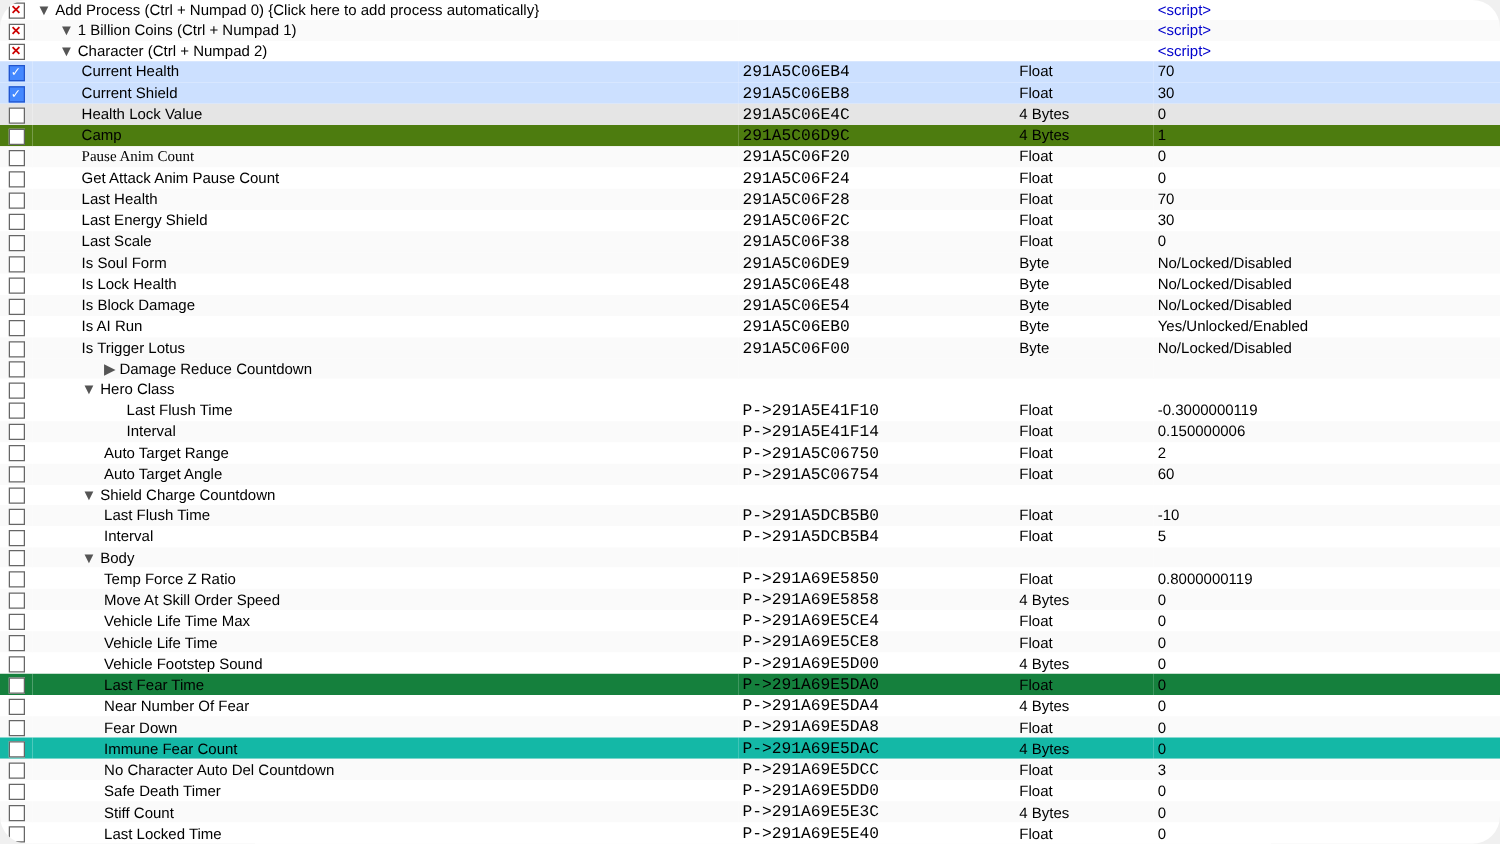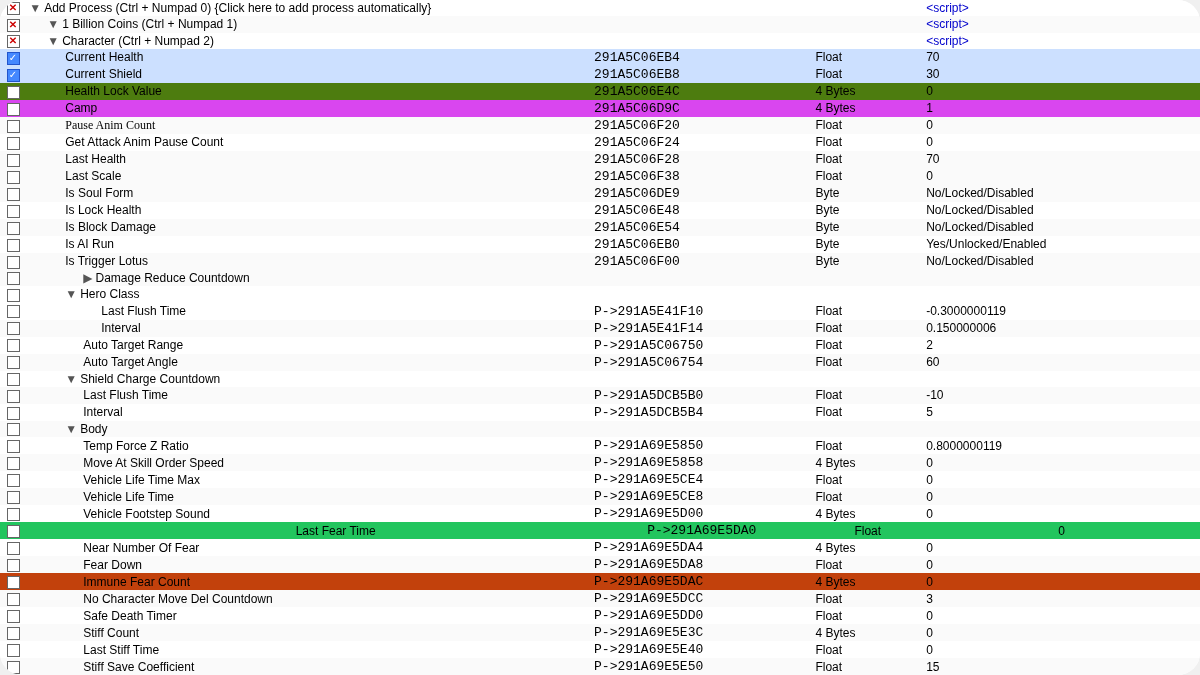--- a/index.html
+++ b/index.html
@@ -95,28 +95,28 @@
           <td class="col-type">Float</td>
           <td class="col-value">70</td>
         </tr>
         <tr style="background: rgb(204, 224, 255);">
           <td class="col-check"><span class="checkbox-cell" style="background: rgb(68, 136, 255); border: 1px solid rgb(34, 85, 204);"><span style="color:white;font-size:10px;position:absolute;top:-1px;left:1px;">✓</span></span></td>
           <td class="col-name" style="padding-left: 39px;"><span>Current Shield</span></td>
           <td class="col-addr addr-col">291A5C06EB8</td>
           <td class="col-type">Float</td>
           <td class="col-value">30</td>
         </tr>
-        <tr style="background: #4d7c0f;">
+        <tr style="background: #e5e5e5;">
           <td class="col-check"><span class="checkbox-cell"></span></td>
           <td class="col-name" style="padding-left: 39px;"><span>Health Lock Value</span></td>
           <td class="col-addr addr-col">291A5C06E4C</td>
           <td class="col-type">4 Bytes</td>
           <td class="col-value">0</td>
         </tr>
-        <tr style="background: #d946ef;">
+        <tr style="background: #4d7c0f;">
           <td class="col-check"><span class="checkbox-cell"></span></td>
           <td class="col-name" style="padding-left: 39px;"><span>Camp</span></td>
           <td class="col-addr addr-col">291A5C06D9C</td>
           <td class="col-type">4 Bytes</td>
           <td class="col-value">1</td>
         </tr>
         <tr style="background: rgb(250, 250, 250);">
           <td class="col-check"><span class="checkbox-cell"></span></td>
           <td class="col-name" style="padding-left: 39px; font-family: Liberation Serif, serif;"><span>Pause Anim Count</span></td>
           <td class="col-addr addr-col">291A5C06F20</td>
@@ -130,20 +130,27 @@
           <td class="col-type">Float</td>
           <td class="col-value">0</td>
         </tr>
         <tr style="background: rgb(250, 250, 250);">
           <td class="col-check"><span class="checkbox-cell"></span></td>
           <td class="col-name" style="padding-left: 39px;"><span>Last Health</span></td>
           <td class="col-addr addr-col">291A5C06F28</td>
           <td class="col-type">Float</td>
           <td class="col-value">70</td>
         </tr>
+        <tr style="background: rgb(255, 255, 255);">
+          <td class="col-check"><span class="checkbox-cell"></span></td>
+          <td class="col-name" style="padding-left: 39px;"><span>Last Energy Shield</span></td>
+          <td class="col-addr addr-col">291A5C06F2C</td>
+          <td class="col-type">Float</td>
+          <td class="col-value">30</td>
+        </tr>
         <tr style="background: rgb(250, 250, 250);">
           <td class="col-check"><span class="checkbox-cell"></span></td>
           <td class="col-name" style="padding-left: 39px;"><span>Last Scale</span></td>
           <td class="col-addr addr-col">291A5C06F38</td>
           <td class="col-type">Float</td>
           <td class="col-value">0</td>
         </tr>
         <tr style="background: rgb(250, 250, 250);">
           <td class="col-check"><span class="checkbox-cell"></span></td>
           <td class="col-name" style="padding-left: 39px;"><span>Is Soul Form</span></td>
@@ -277,72 +284,72 @@
           <td class="col-type">Float</td>
           <td class="col-value">0</td>
         </tr>
         <tr style="background: rgb(255, 255, 255);">
           <td class="col-check"><span class="checkbox-cell"></span></td>
           <td class="col-name" style="padding-left: 57px;"><span>Vehicle Footstep Sound</span></td>
           <td class="col-addr addr-col">P-&gt;291A69E5D00</td>
           <td class="col-type">4 Bytes</td>
           <td class="col-value">0</td>
         </tr>
-        <tr style="background: #22c55e; text-align: center;">
+        <tr style="background: #15803d;">
           <td class="col-check"><span class="checkbox-cell"></span></td>
           <td class="col-name" style="padding-left: 57px;"><span>Last Fear Time</span></td>
           <td class="col-addr addr-col">P-&gt;291A69E5DA0</td>
           <td class="col-type">Float</td>
           <td class="col-value">0</td>
         </tr>
         <tr style="background: rgb(255, 255, 255);">
           <td class="col-check"><span class="checkbox-cell"></span></td>
           <td class="col-name" style="padding-left: 57px;"><span>Near Number Of Fear</span></td>
           <td class="col-addr addr-col">P-&gt;291A69E5DA4</td>
           <td class="col-type">4 Bytes</td>
           <td class="col-value">0</td>
         </tr>
         <tr style="background: rgb(250, 250, 250);">
           <td class="col-check"><span class="checkbox-cell"></span></td>
           <td class="col-name" style="padding-left: 57px;"><span>Fear Down</span></td>
           <td class="col-addr addr-col">P-&gt;291A69E5DA8</td>
           <td class="col-type">Float</td>
           <td class="col-value">0</td>
         </tr>
-        <tr style="background: #c2410c;">
+        <tr style="background: #14b8a6;">
           <td class="col-check"><span class="checkbox-cell"></span></td>
           <td class="col-name" style="padding-left: 57px;"><span>Immune Fear Count</span></td>
           <td class="col-addr addr-col">P-&gt;291A69E5DAC</td>
           <td class="col-type">4 Bytes</td>
           <td class="col-value">0</td>
         </tr>
         <tr style="background: rgb(250, 250, 250);">
           <td class="col-check"><span class="checkbox-cell"></span></td>
-          <td class="col-name" style="padding-left: 57px;"><span>No Character Move Del Countdown</span></td>
+          <td class="col-name" style="padding-left: 57px;"><span>No Character Auto Del Countdown</span></td>
           <td class="col-addr addr-col">P-&gt;291A69E5DCC</td>
           <td class="col-type">Float</td>
           <td class="col-value">3</td>
         </tr>
         <tr style="background: rgb(255, 255, 255);">
           <td class="col-check"><span class="checkbox-cell"></span></td>
           <td class="col-name" style="padding-left: 57px;"><span>Safe Death Timer</span></td>
           <td class="col-addr addr-col">P-&gt;291A69E5DD0</td>
           <td class="col-type">Float</td>
           <td class="col-value">0</td>
         </tr>
         <tr style="background: rgb(250, 250, 250);">
           <td class="col-check"><span class="checkbox-cell"></span></td>
           <td class="col-name" style="padding-left: 57px;"><span>Stiff Count</span></td>
           <td class="col-addr addr-col">P-&gt;291A69E5E3C</td>
           <td class="col-type">4 Bytes</td>
           <td class="col-value">0</td>
         </tr>
         <tr style="background: rgb(255, 255, 255);">
           <td class="col-check"><span class="checkbox-cell"></span></td>
-          <td class="col-name" style="padding-left: 57px;"><span>Last Stiff Time</span></td>
+          <td class="col-name" style="padding-left: 57px;"><span>Last Locked Time</span></td>
           <td class="col-addr addr-col">P-&gt;291A69E5E40</td>
           <td class="col-type">Float</td>
           <td class="col-value">0</td>
         </tr>
         <tr style="background: rgb(250, 250, 250);">
           <td class="col-check"><span class="checkbox-cell"></span></td>
           <td class="col-name" style="padding-left: 57px;"><span>Stiff Save Coefficient</span></td>
           <td class="col-addr addr-col">P-&gt;291A69E5E50</td>
           <td class="col-type">Float</td>
           <td class="col-value">15</td>

